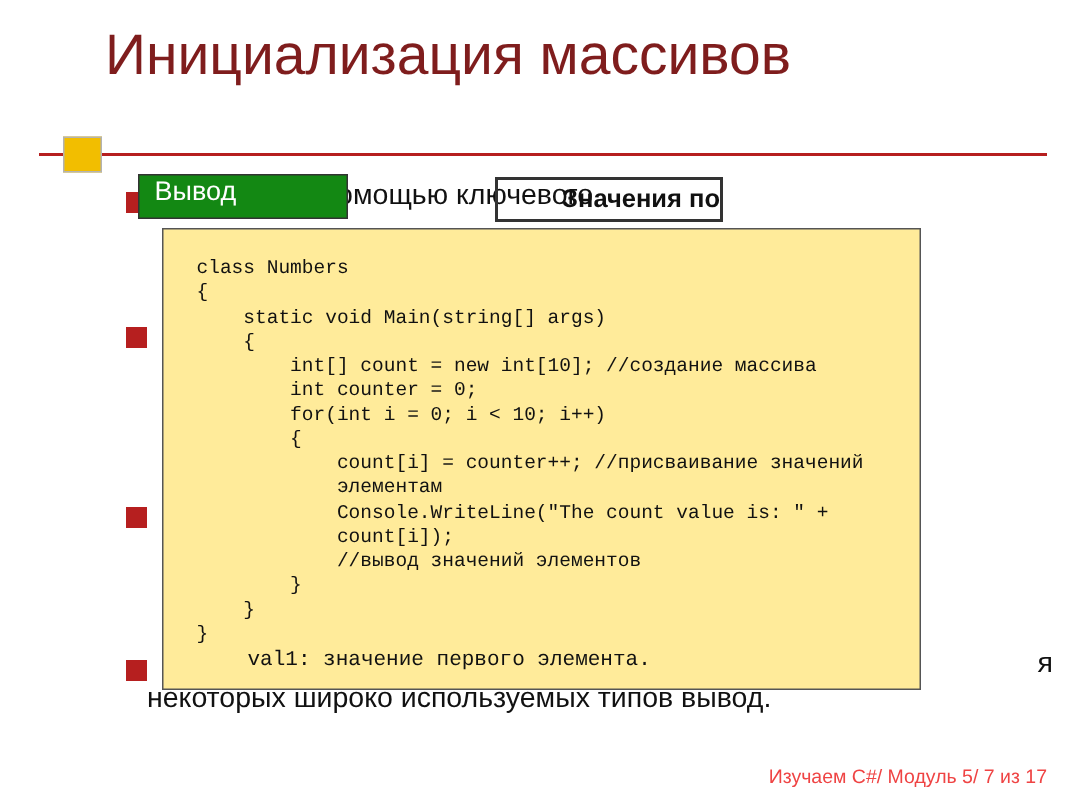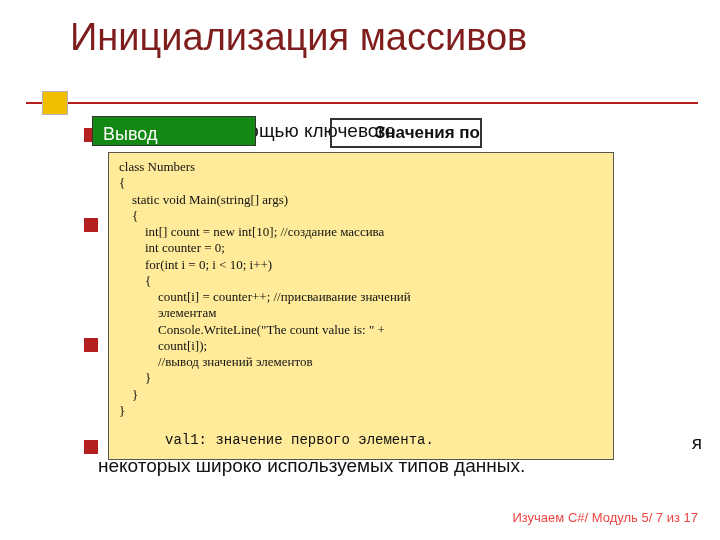--- a/index.html
+++ b/index.html
@@ -12,43 +12,43 @@
 .b1{left:84px;top:128px}
 .b2{left:84px;top:218px}
 .b3{left:84px;top:338px}
 .b4{left:84px;top:440px}
 .bg-text{position:absolute;color:#111;font-size:19px;line-height:1.15}
 .bt1{left:110px;top:120px;right:28px}
 .bt4a{left:110px;top:432px;right:18px}
 .bt4b{left:98px;top:455px;right:18px}
 .footer{position:absolute;right:22px;bottom:15px;font-size:13px;color:#ef4444}
 .yellow-box{position:absolute;left:108px;top:152px;width:506px;height:308px;background:#ffeb9a;border:1px solid #555;padding:6px 10px;font-family:"Courier New",monospace;font-size:13px;color:#111;line-height:1.25;box-sizing:border-box}
-.green-badge{position:absolute;left:92px;top:116px;width:164px;height:30px;background:#138813;border:1px solid #333;color:#fff;font-size:18px;display:flex;align-items:flex-end;padding-left:10px;box-sizing:border-box;z-index:3}
+.green-badge{position:absolute;left:92px;top:116px;width:140px;height:30px;background:#138813;border:1px solid #333;color:#fff;font-size:18px;display:flex;align-items:flex-start;padding-left:10px;box-sizing:border-box;z-index:3}
 .outline-badge{position:absolute;left:330px;top:118px;width:148px;height:26px;border:2px solid #333;color:#111;font-size:17px;font-weight:700;display:flex;align-items:center;justify-content:flex-end;background:transparent;z-index:0}
-pre{margin:0;white-space:pre;font-family:Liberation Serif, serif}
+pre{margin:12px;white-space:pre;font-family:Liberation Mono, monospace}
 </style>
 </head>
 <body>
 
 <div class="slide">
 
   <div class="title-wrap">
     <h1 class="title">Инициализация массивов</h1>
   </div>
   <div class="title-rule"></div>
   <div class="title-block"></div>
 
   <div class="bullet b1"></div>
   <div class="bullet b2"></div>
   <div class="bullet b3"></div>
   <div class="bullet b4"></div>
 
   <div class="bg-text bt1">ть создан с помощью ключевого</div>
   <div class="bg-text bt4a" style="text-align:right">я</div>
-  <div class="bg-text bt4b">некоторых широко используемых типов данных.</div>
+  <div class="bg-text bt4b">некоторых широко используемых типов вывод.</div>
 
   <div class="outline-badge">
     <span>Значения по</span>
   </div>
 
   <div class="yellow-box">
     <pre>class Numbers
 {
     static void Main(string[] args)
     {

